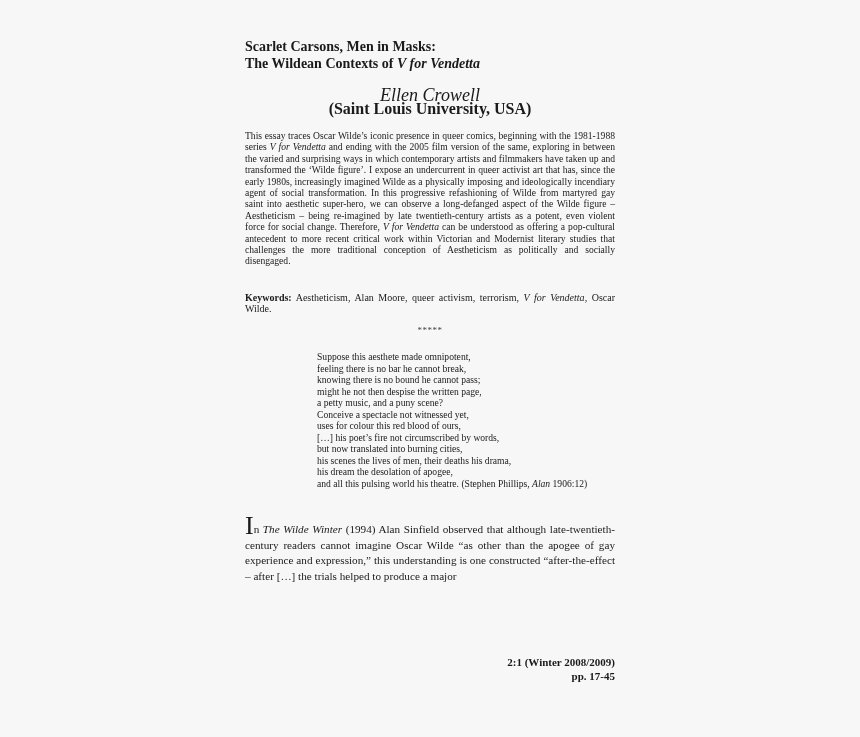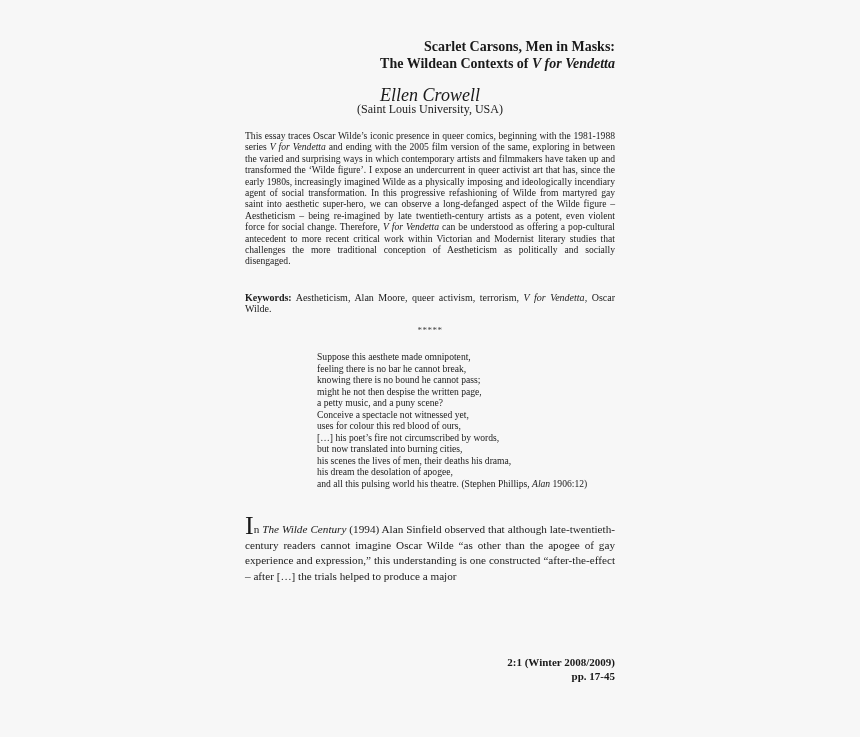--- a/index.html
+++ b/index.html
@@ -19,21 +19,21 @@
       position: absolute;
       left: 245px;
       top: 0;
       width: 370px;
     }
     .title-block {
       position: absolute;
       top: 38px;
       left: 0;
       width: 370px;
-      text-align: right;
+      text-align: left;
       font-weight: bold;
       font-size: 14px;
       line-height: 17px;
     }
     .title-block i { font-style: italic; }
     .author {
       position: absolute;
       top: 87px;
       left: 0;
       width: 370px;
@@ -41,22 +41,23 @@
       font-style: italic;
       font-size: 18px;
       line-height: 16px;
     }
     .affiliation {
       position: absolute;
       top: 103px;
       left: 0;
       width: 370px;
       text-align: center;
-      font-size: 12px;
+      font-size: 16px;
       line-height: 12px;
+      font-weight: bold;
     }
     .abstract {
       position: absolute;
       top: 130px;
       left: 0;
       width: 370px;
       font-size: 9.6px;
       line-height: 11.4px;
       text-align: justify;
     }
@@ -154,21 +155,21 @@
     <span class="poem-line">Conceive a spectacle not witnessed yet,</span>
     <span class="poem-line">uses for colour this red blood of ours,</span>
     <span class="poem-line">[…] his poet’s fire not circumscribed by words,</span>
     <span class="poem-line">but now translated into burning cities,</span>
     <span class="poem-line">his scenes the lives of men, their deaths his drama,</span>
     <span class="poem-line">his dream the desolation of apogee,</span>
     <span class="poem-line"><span>and all this pulsing world his theatre. (Stephen Phillips, </span><i>Alan</i><span> 1906:12)</span></span>
   </div>
 
   <div class="body-text">
-    <span class="dropcap">I</span><span>n </span><i>The Wilde Century</i><span> (1994) Alan Sinfield observed that although late-twentieth-century readers cannot imagine Oscar Wilde “as other than the apogee of gay experience and expression,” this understanding is one constructed “after-the-effect – after […] the trials helped to produce a major</span>
+    <span class="dropcap">I</span><span>n </span><i>The Wilde Winter</i><span> (1994) Alan Sinfield observed that although late-twentieth-century readers cannot imagine Oscar Wilde “as other than the apogee of gay experience and expression,” this understanding is one constructed “after-the-effect – after […] the trials helped to produce a major</span>
   </div>
 
   <div class="footer">
     <div>2:1 (Winter 2008/2009)</div>
     <div>pp. 17-45</div>
   </div>
 
 </div>
 
 </body></html>

